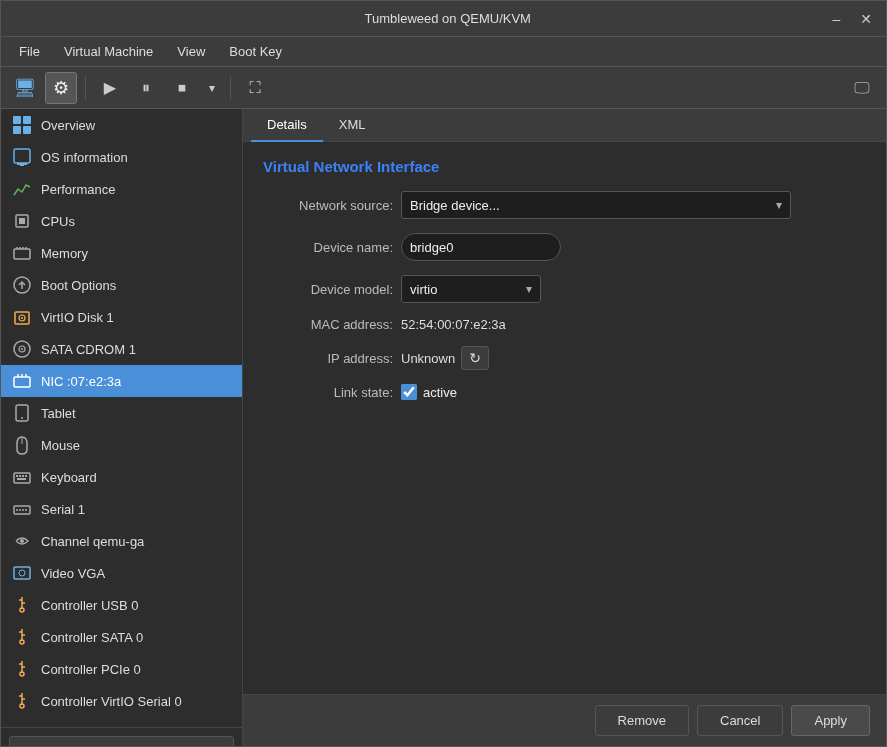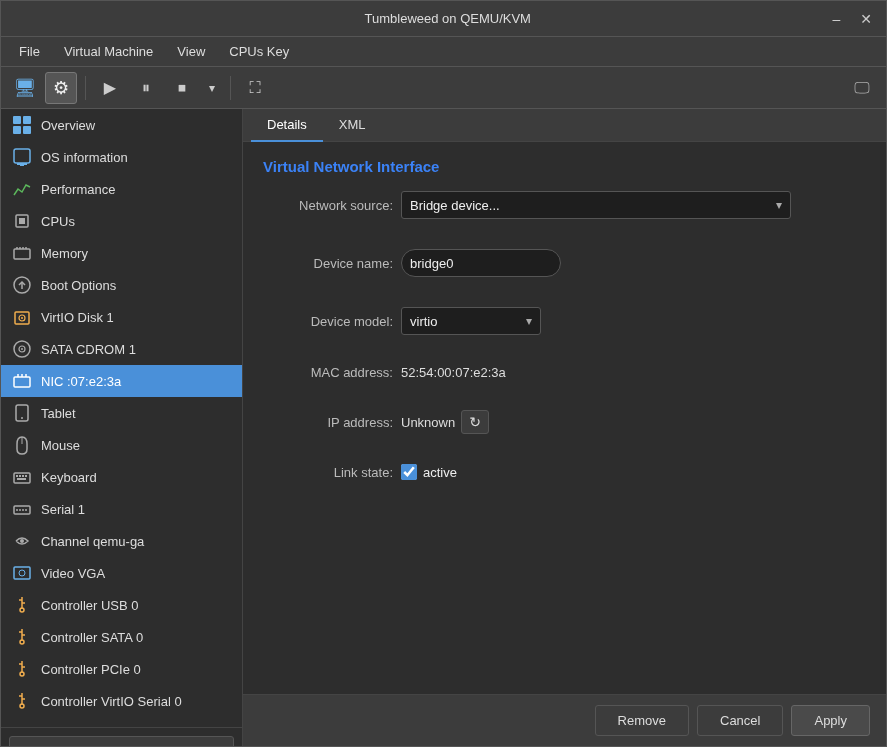--- a/index.html
+++ b/index.html
@@ -166,21 +166,21 @@
     }
     .section-title {
       font-size: 15px;
       font-weight: bold;
       color: #3b82f6;
       margin-bottom: 16px;
     }
     .form-row {
       display: flex;
       align-items: center;
-      margin-bottom: 30px;
+      margin-bottom: 14px;
       gap: 8px;
     }
     .form-label {
       width: 130px;
       text-align: right;
       color: #bbb;
       flex-shrink: 0;
       font-size: 13px;
     }
     .form-control {
@@ -276,21 +276,21 @@
     <div class="titlebar-controls">
       <button class="titlebar-btn">–</button>
       <button class="titlebar-btn">✕</button>
     </div>
   </div>
 
   <div class="menubar">
     <span class="menu-item">File</span>
     <span class="menu-item">Virtual Machine</span>
     <span class="menu-item">View</span>
-    <span class="menu-item">CPUs Key</span>
+    <span class="menu-item">Boot Key</span>
   </div>
 
   <div class="toolbar">
     <button class="toolbar-btn" style="font-size:18px;">
       <span style="color:#6ab0e8;">🖥</span>
     </button>
     <button class="toolbar-btn active" style="font-size:18px;">
       <span style="color:#eee;">⚙</span>
     </button>
     <div class="toolbar-separator"></div>

